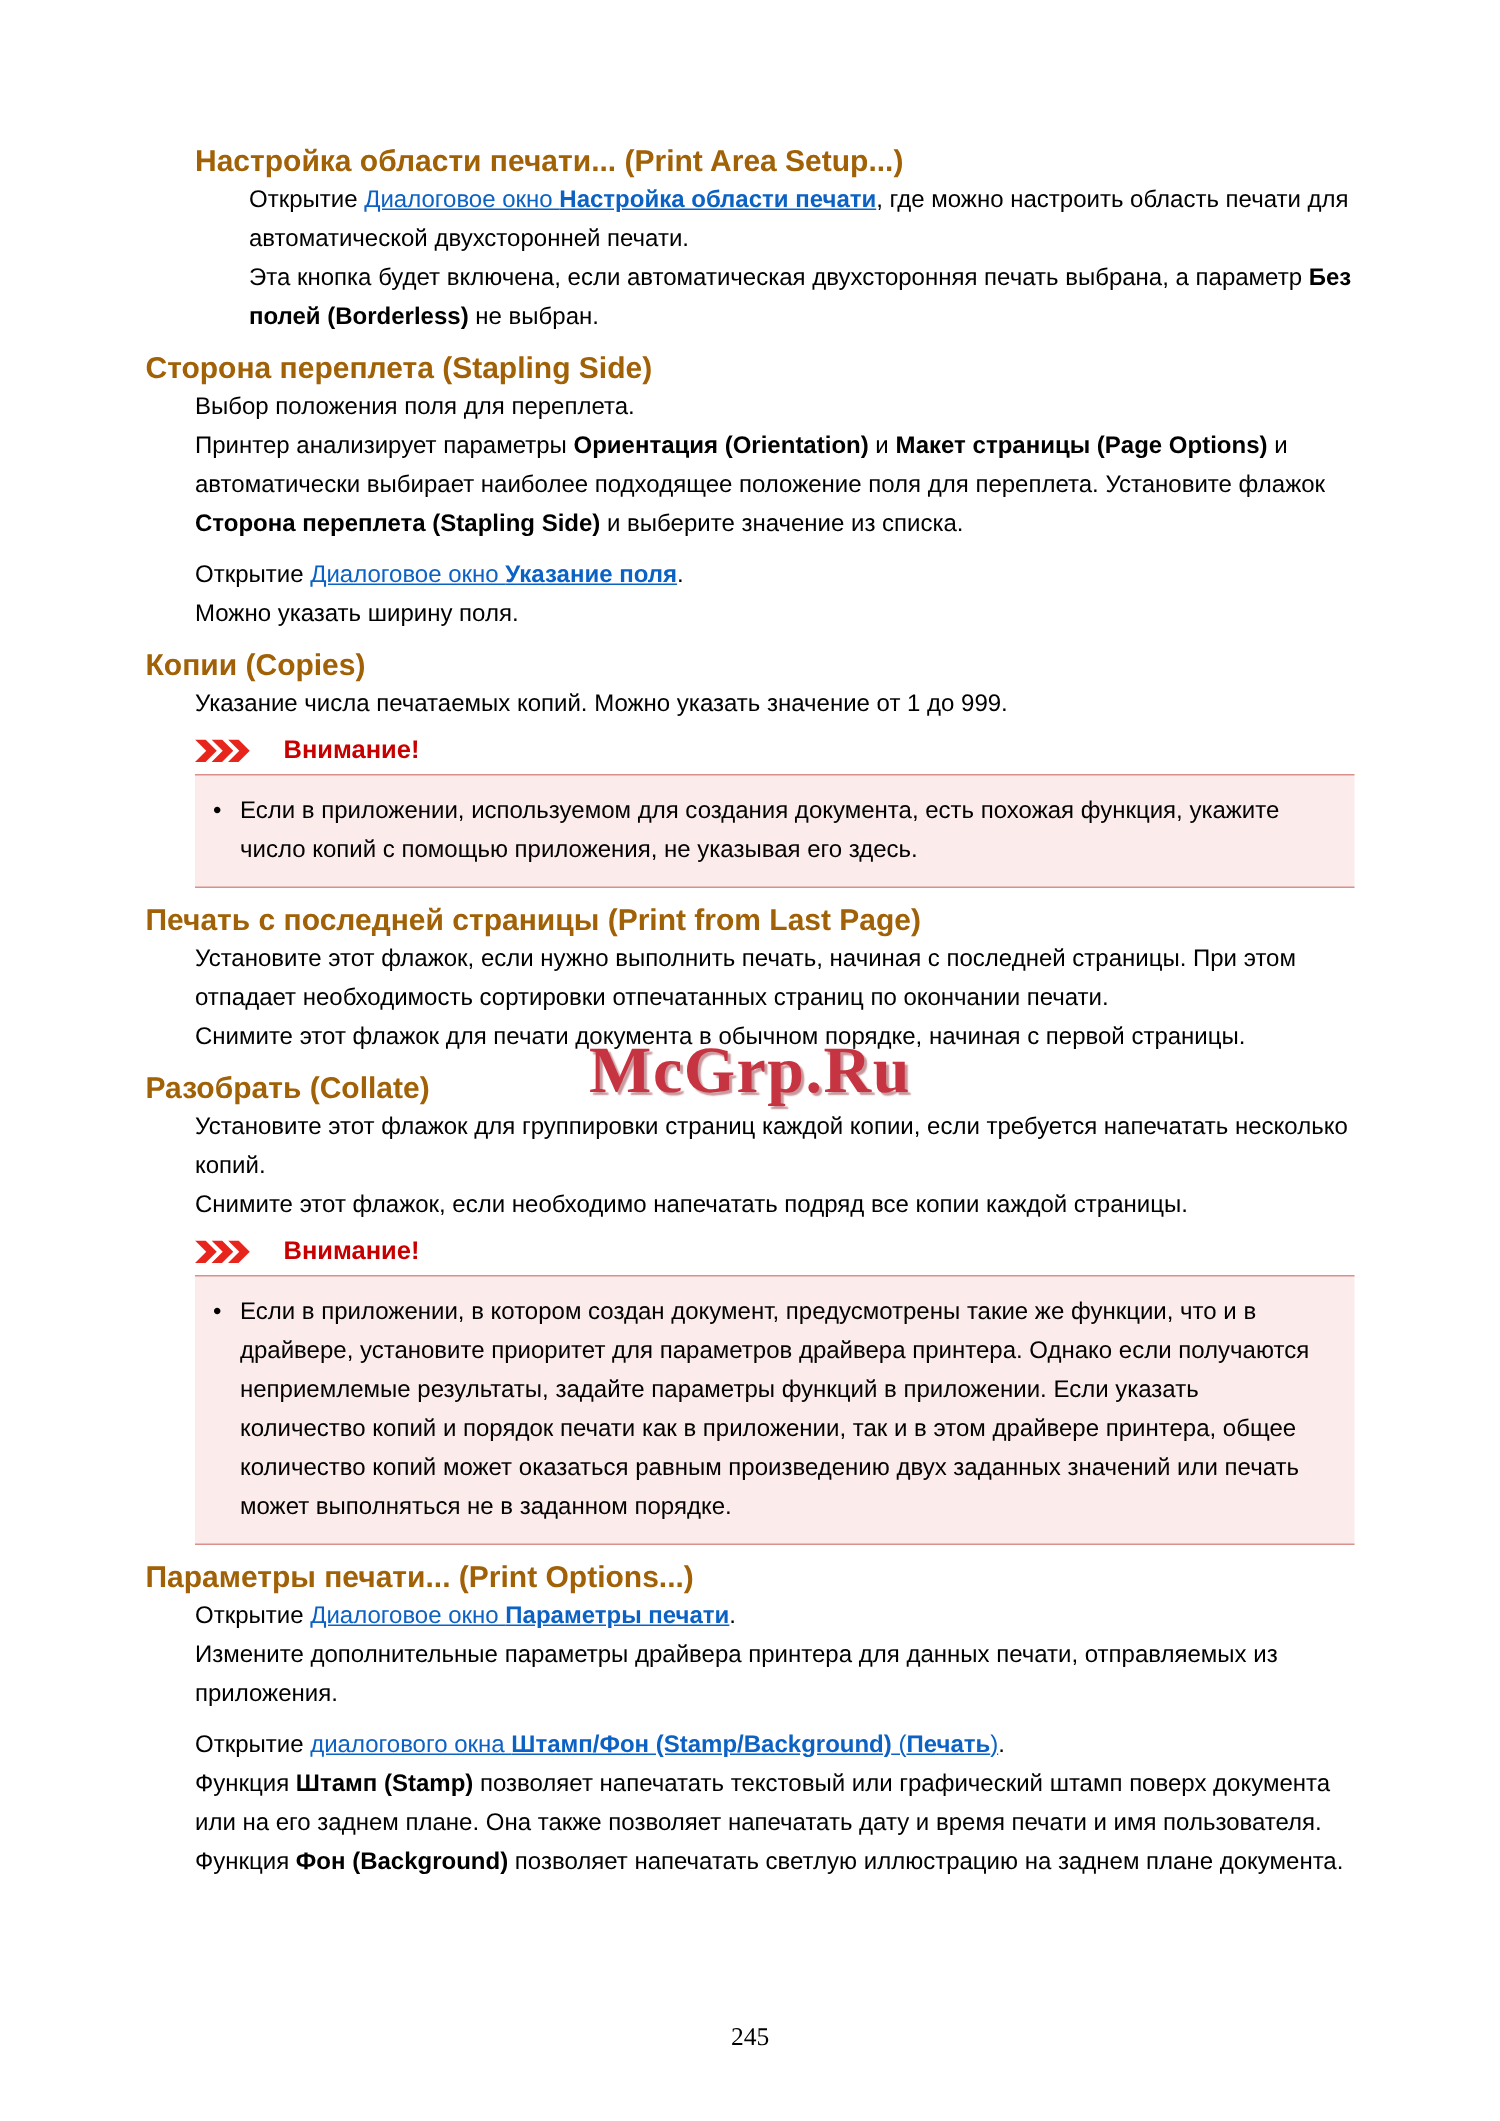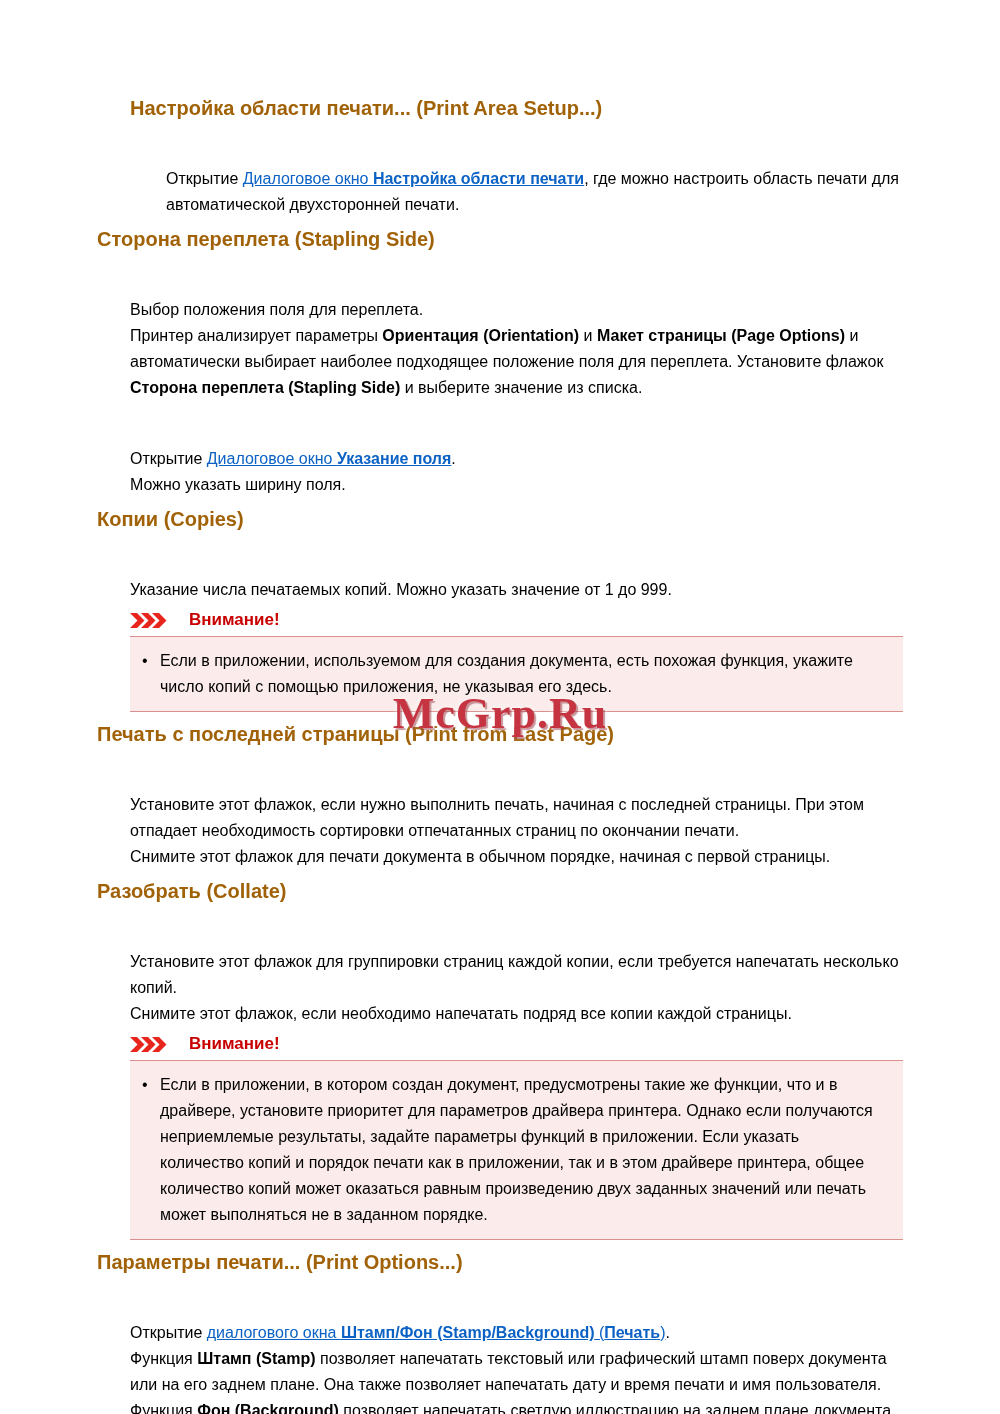--- a/index.html
+++ b/index.html
@@ -9,21 +9,21 @@
     font-family:"Liberation Sans", sans-serif;
     color:#111;
     position:relative;
     overflow:hidden;
   }
   .page { position:relative; width:1000px; height:1414px; background:#fff; }
   .content { padding:95px 97px 0 97px; }
 
   .sec { margin-bottom:8px; }
   .sec .heading { font-weight:bold; font-size:20px; line-height:26px; color:#a16207; }
-  .sec .body { margin-left:33px;margin-top:45px; }
+  .sec .body { margin-left:33px; }
   .sec.indent-1 { margin-left:33px; }
   .sec.indent-1 .body { margin-left:36px; }
 
   .para { font-size:16px; line-height:26px; color:#000; }
   .b { font-weight:bold; }
   .link { color:#0b62c4; text-decoration:underline; cursor:pointer; }
 
   .warn-head { display:flex; align-items:center; gap:22px; margin:6px 0 5px; }
   .warn-icon { display:inline-flex; align-items:center; }
   .warn-label { color:#c80000; font-weight:bold; font-size:17px; line-height:22px; }
@@ -60,20 +60,21 @@
 </head>
 <body>
 
 <div class="page">
   <div class="watermark">McGrp.Ru</div>
   <main class="content">
       <section class="sec indent-1">
         <div class="heading">Настройка области печати... (Print Area Setup...)</div>
         <div class="body">
           <p class="para"><span>Открытие </span><span class="link">Диалоговое окно </span><span class="link b">Настройка области печати</span><span>, где можно настроить область печати для автоматической двухсторонней печати.</span></p>
+          <p class="para"><span>Эта кнопка будет включена, если автоматическая двухсторонняя печать выбрана, а параметр </span><span class="b">Без полей (Borderless)</span><span> не выбран.</span></p>
         </div>
       </section>
       <section class="sec indent-0">
         <div class="heading">Сторона переплета (Stapling Side)</div>
         <div class="body">
           <p class="para"><span>Выбор положения поля для переплета.</span></p>
           <p class="para"><span>Принтер анализирует параметры </span><span class="b">Ориентация (Orientation)</span><span> и </span><span class="b">Макет страницы (Page Options)</span><span> и автоматически выбирает наиболее подходящее положение поля для переплета. Установите флажок </span><span class="b">Сторона переплета (Stapling Side)</span><span> и выберите значение из списка.</span></p>
         </div>
       </section>
       <section class="sec indent-0">
@@ -129,21 +130,26 @@
           <div class="warn-box">
             <div class="warn-item">
               <span class="warn-bullet">•</span>
               <span class="warn-text">Если в приложении, в котором создан документ, предусмотрены такие же функции, что и в драйвере, установите приоритет для параметров драйвера принтера. Однако если получаются неприемлемые результаты, задайте параметры функций в приложении. Если указать количество копий и порядок печати как в приложении, так и в этом драйвере принтера, общее количество копий может оказаться равным произведению двух заданных значений или печать может выполняться не в заданном порядке.</span>
             </div>
           </div>
         </div>
       </section>
       <section class="sec indent-0">
         <div class="heading">Параметры печати... (Print Options...)</div>
+        <div class="body">
+          <p class="para"><span>Открытие </span><span class="link">Диалоговое окно </span><span class="link b">Параметры печати</span><span>.</span></p>
+          <p class="para"><span>Измените дополнительные параметры драйвера принтера для данных печати, отправляемых из приложения.</span></p>
+        </div>
       </section>
       <section class="sec indent-0">
         <div class="body">
           <p class="para"><span>Открытие </span><span class="link">диалогового окна </span><span class="link b">Штамп/Фон (Stamp/Background)</span><span class="link"> (</span><span class="link b">Печать</span><span class="link">)</span><span>.</span></p>
           <p class="para"><span>Функция </span><span class="b">Штамп (Stamp)</span><span> позволяет напечатать текстовый или графический штамп поверх документа или на его заднем плане. Она также позволяет напечатать дату и время печати и имя пользователя. Функция </span><span class="b">Фон (Background)</span><span> позволяет напечатать светлую иллюстрацию на заднем плане документа.</span></p>
         </div>
       </section>
     </main>
+  <div class="footer">245</div>
 </div>
 
 </body></html>

